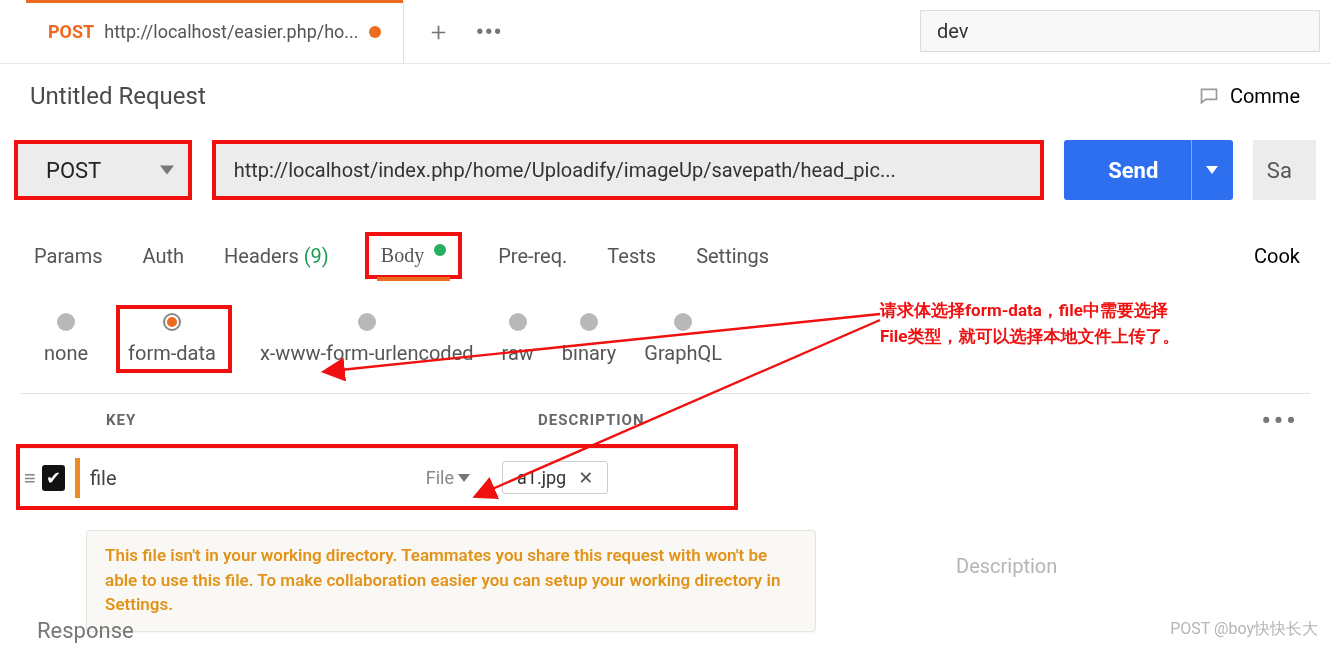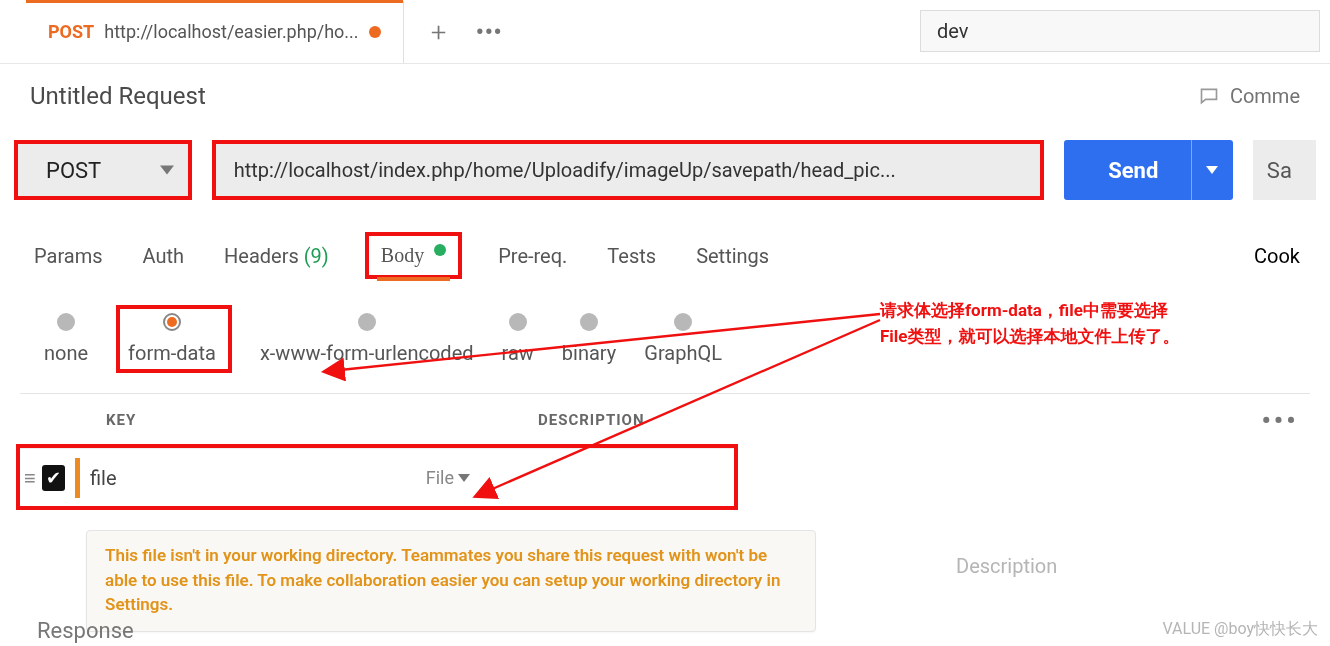--- a/index.html
+++ b/index.html
@@ -69,21 +69,21 @@
     align-items:center;
     padding: 18px 30px 6px 30px;
     font-size:24px;
     color:#4a4a4a;
   }
   .comments{
     margin-left:auto;
     display:flex;
     align-items:center;
     gap:10px;
-    color:#737373;
+    color:#000000;
     font-size:20px;
   }
 
   
   .url-row{
     display:flex;
     align-items:center;
     gap:20px;
     padding: 24px 14px 10px 14px;
   }
@@ -458,35 +458,41 @@
         <span class="drag-icon">≡</span>
         <span class="chk">✔</span>
         <span class="orange-bar"></span>
       </div>
       <div class="key-cell">
         <span>file</span>
         <span class="file-type">
           <span>File</span>
         </span>
       </div>
+      <div class="val-cell">
+        <div class="file-chip">
+          <span>a1.jpg</span>
+          <span class="x">✕</span>
+        </div>
+      </div>
     </div>
   </div>
 </div>
 
 <div class="desc-row-input">
   <span>Description</span>
 </div>
 
 <div class="warn-tip">
   <span>This file isn't in your working directory. Teammates you share this request with won't be able to use this file. To make collaboration easier you can setup your working directory in Settings.</span>
 </div>
 
 <div class="response-label">Response</div>
 
-<div class="watermark">VALUE @boy快快长大</div>
+<div class="watermark">POST @boy快快长大</div>
 
 <svg class="arrows">
   <defs>
     <marker id="ah" markerWidth="12" markerHeight="12" refX="2" refY="5" orient="auto">
       <path d="M0,0 L10,5 L0,10 z" fill="#f01010"></path>
     </marker>
   </defs>
   <line x1="880" y1="314" x2="340" y2="370" stroke="#f01010" stroke-width="2.4" marker-end="url(#ah)"></line>
   <line x1="880" y1="320" x2="490" y2="490" stroke="#f01010" stroke-width="2.4" marker-end="url(#ah)"></line>
 </svg>

